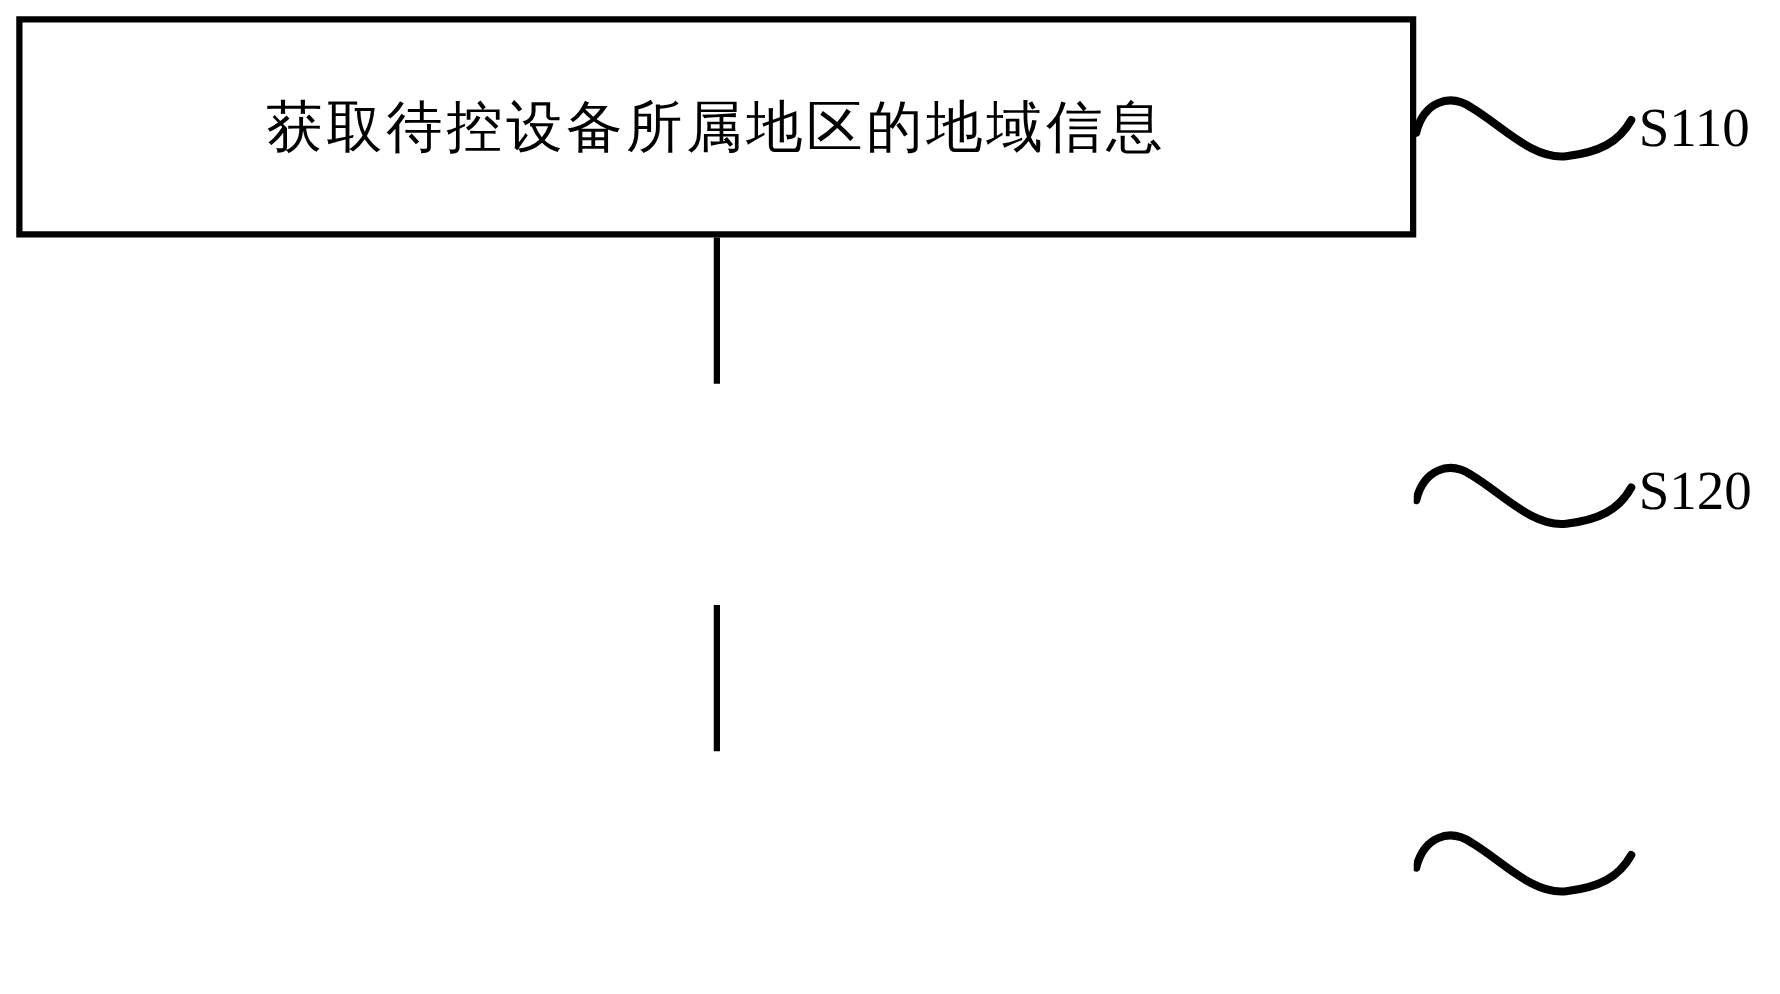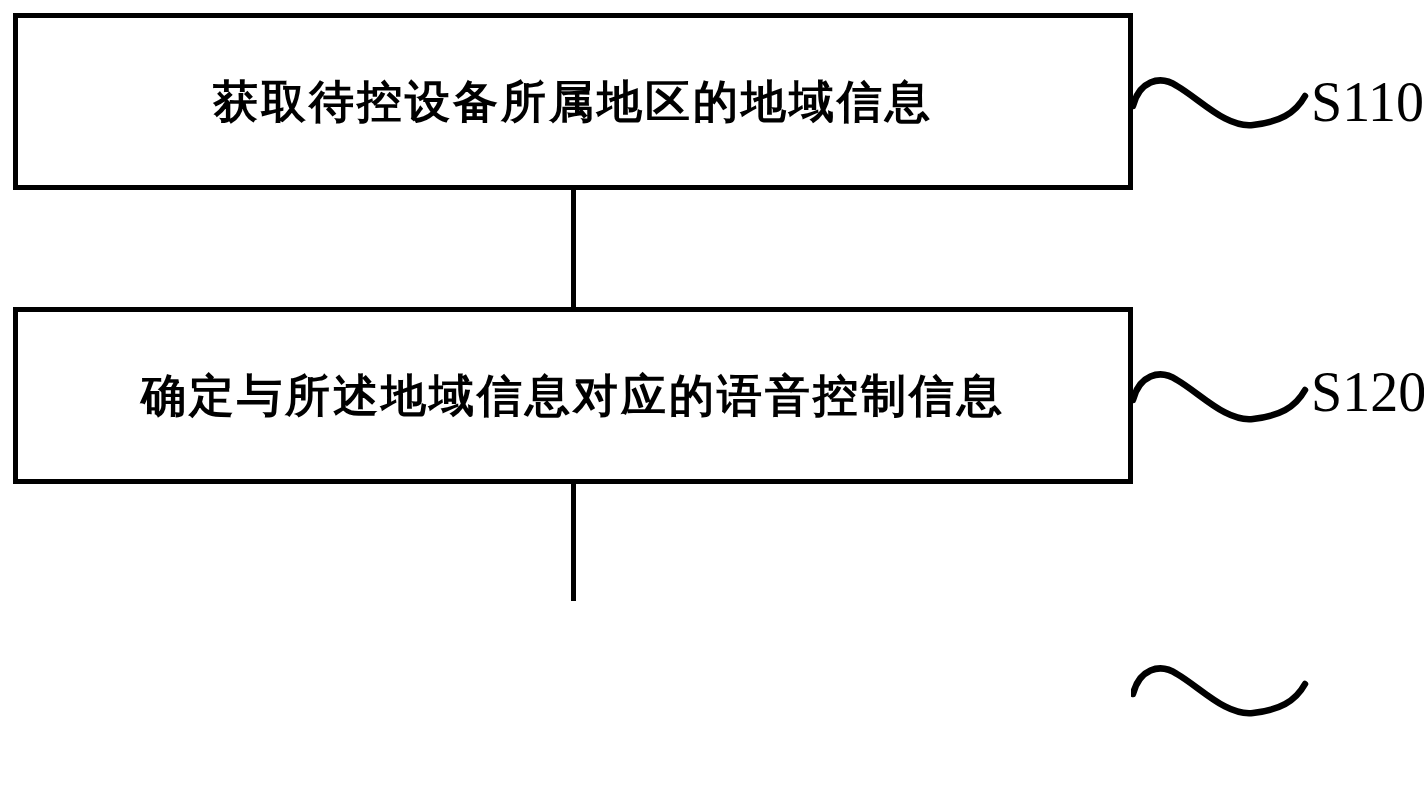--- a/index.html
+++ b/index.html
@@ -17,21 +17,20 @@
   .process-box {
     position: absolute;
     left: 13px;
     width: 1120px;
     height: 177px;
     border: 5px solid #000000;
     background: #ffffff;
     display: flex;
     align-items: center;
     justify-content: center;
-    font-weight: bold;
   }
   .box-1 { top: 13px; }
   .box-2 { top: 307px; }
   .box-3 { top: 601px; }
   .step-text {
     font-family: "DejaVu Sans", "Liberation Sans", sans-serif;
     font-size: 45px;
     letter-spacing: 3px;
     color: #000000;
     white-space: nowrap;
@@ -55,21 +54,21 @@
   .wave-2 { top: 364px; }
   .wave-3 { top: 658px; }
   .step-label {
     position: absolute;
     left: 1311px;
     width: 110px;
     height: 70px;
     display: flex;
     align-items: center;
     font-family: "Liberation Serif", "DejaVu Serif", serif;
-    font-size: 56px;
+    font-size: 44px;
     color: #000000;
     white-space: nowrap;
   }
   .label-1 { top: 67px; }
   .label-2 { top: 357px; }
   .label-3 { top: 655px; }
 </style>
 </head>
 <body>
 
@@ -78,23 +77,20 @@
   <div class="process-box box-1">
     <span class="step-text">获取待控设备所属地区的地域信息</span>
   </div>
   <svg class="wave-connector wave-1" viewBox="0 0 180 62" xmlns="http://www.w3.org/2000/svg">
     <path d="M 2 36 C 8 12, 28 4, 46 16 C 70 30, 95 58, 122 55 C 148 52, 164 44, 174 26" fill="none" stroke="#000000" stroke-width="6.5" stroke-linecap="round"></path>
   </svg>
   <div class="step-label label-1">S110</div>
 
   <div class="vertical-connector vc-1"></div>
 
-  <div class="process-box box-2">
-    <span class="step-text">确定与所述地域信息对应的语音控制信息</span>
-  </div>
   <svg class="wave-connector wave-2" viewBox="0 0 180 62" xmlns="http://www.w3.org/2000/svg">
     <path d="M 2 36 C 8 12, 28 4, 46 16 C 70 30, 95 58, 122 55 C 148 52, 164 44, 174 26" fill="none" stroke="#000000" stroke-width="6.5" stroke-linecap="round"></path>
   </svg>
   <div class="step-label label-2">S120</div>
 
   <div class="vertical-connector vc-2"></div>
 
   <svg class="wave-connector wave-3" viewBox="0 0 180 62" xmlns="http://www.w3.org/2000/svg">
     <path d="M 2 36 C 8 12, 28 4, 46 16 C 70 30, 95 58, 122 55 C 148 52, 164 44, 174 26" fill="none" stroke="#000000" stroke-width="6.5" stroke-linecap="round"></path>
   </svg>

